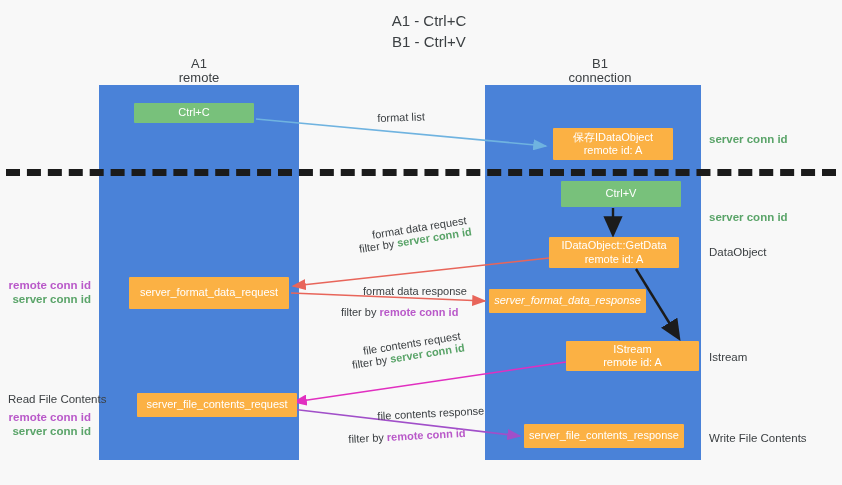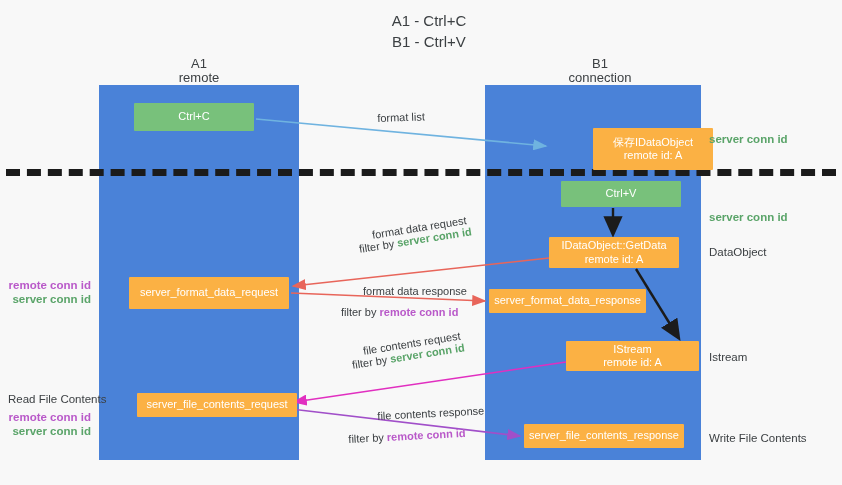--- a/index.html
+++ b/index.html
@@ -50,26 +50,26 @@
     color:#ffffff;
     font-size:11px;line-height:13.5px;
     text-align:center;
     border-radius:1px;
     padding:3px 6px;
   }
   .node.green{background:#78c17b;}
   .node.orange{background:#fbb144;}
   .node .l2{font-size:11px;}
 
-  #n-ctrlc{left:134px;top:103px;width:120px;height:28px;}
-  #n-dataobj{left:553px;top:128px;width:120px;height:42px;margin-left:40px;}
+  #n-ctrlc{left:134px;top:103px;width:120px;height:20px;}
+  #n-dataobj{left:553px;top:128px;width:120px;height:32px;}
   #n-ctrlv{left:553px;top:181px;width:120px;height:26px;margin-left:8px;}
   #n-getdata{left:549px;top:237px;width:130px;height:31px;}
   #n-fmtreq{left:129px;top:277px;width:160px;height:32px;}
-  #n-fmtresp{left:489px;top:289px;width:157px;height:24px;}
+  #n-fmtresp{left:489px;top:289px;width:157px;height:24px;font-style:italic;}
   #n-istream{left:566px;top:341px;width:133px;height:30px;}
   #n-filereq{left:129px;top:393px;width:160px;height:24px;margin-left:8px;}
   #n-fileresp{left:524px;top:424px;width:160px;height:24px;}
 
   
   .ann{font-size:11.5px;line-height:14px;white-space:nowrap;}
   .ann.green-t{color:#5aa469;font-weight:bold;}
   .ann.plain{color:#3c4043;}
   #a-serverconn1{left:709px;top:132px;}
   #a-serverconn2{left:709px;top:210px;}

